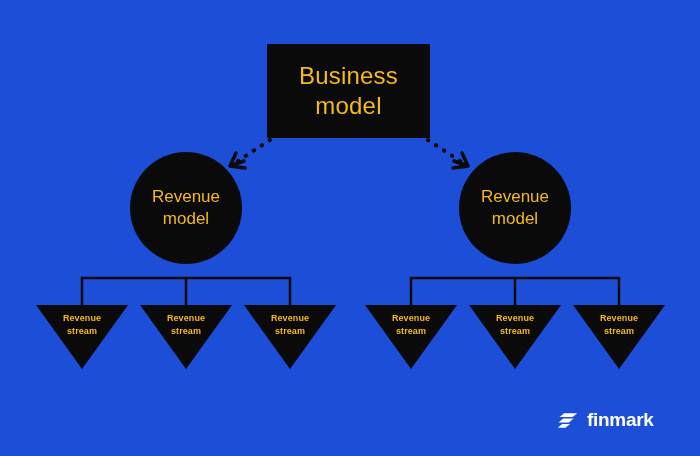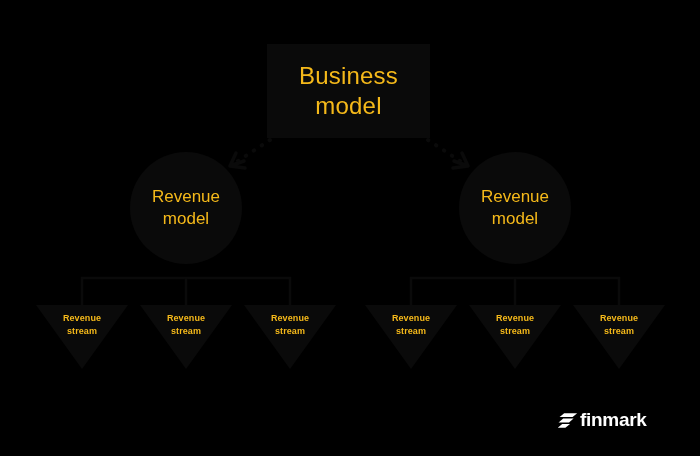--- a/index.html
+++ b/index.html
@@ -9,21 +9,21 @@
   body {
     width: 700px;
     height: 456px;
     overflow: hidden;
     font-family: "Liberation Sans", sans-serif;
   }
   #canvas {
     position: relative;
     width: 700px;
     height: 456px;
-    background: #000000;
+    background: #1d4ed8;
   }
   #diagram-svg {
     position: absolute;
     left: 0;
     top: 0;
     width: 700px;
     height: 456px;
   }
   .node-text {
     position: absolute;
@@ -101,20 +101,21 @@
     color: #F5B91A;
     letter-spacing: 0.1px;
   }
   
   #finmark-logo {
     position: absolute;
     left: 558px;
     top: 409px;
     display: flex;
     align-items: center;
+    gap: 7px;
   }
   #finmark-logo .logo-word {
     color: #FFFFFF;
     font-size: 19px;
     font-weight: 600;
     letter-spacing: -0.3px;
   }
 </style>
 </head>
 <body>

